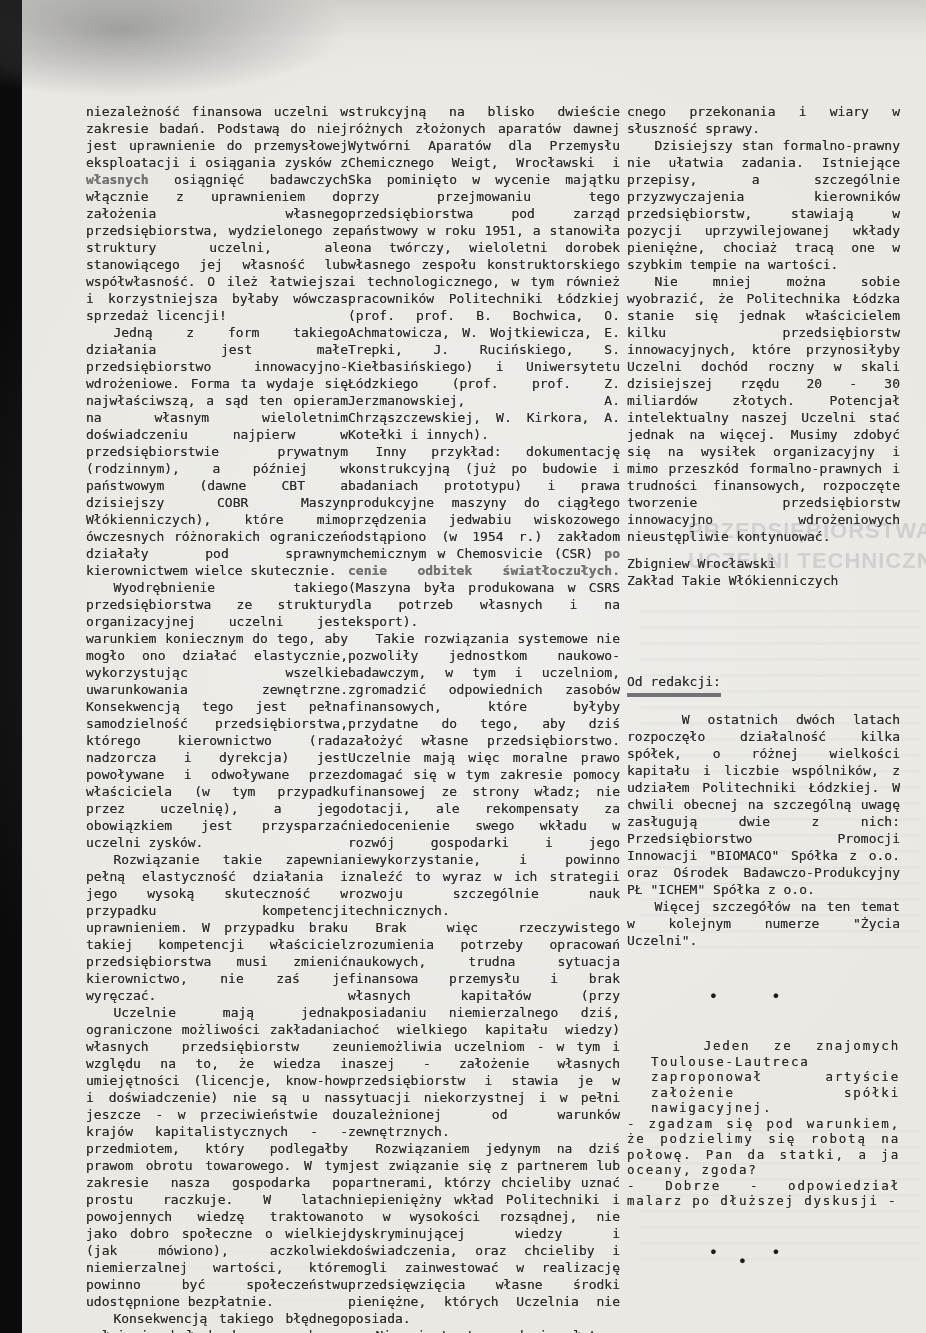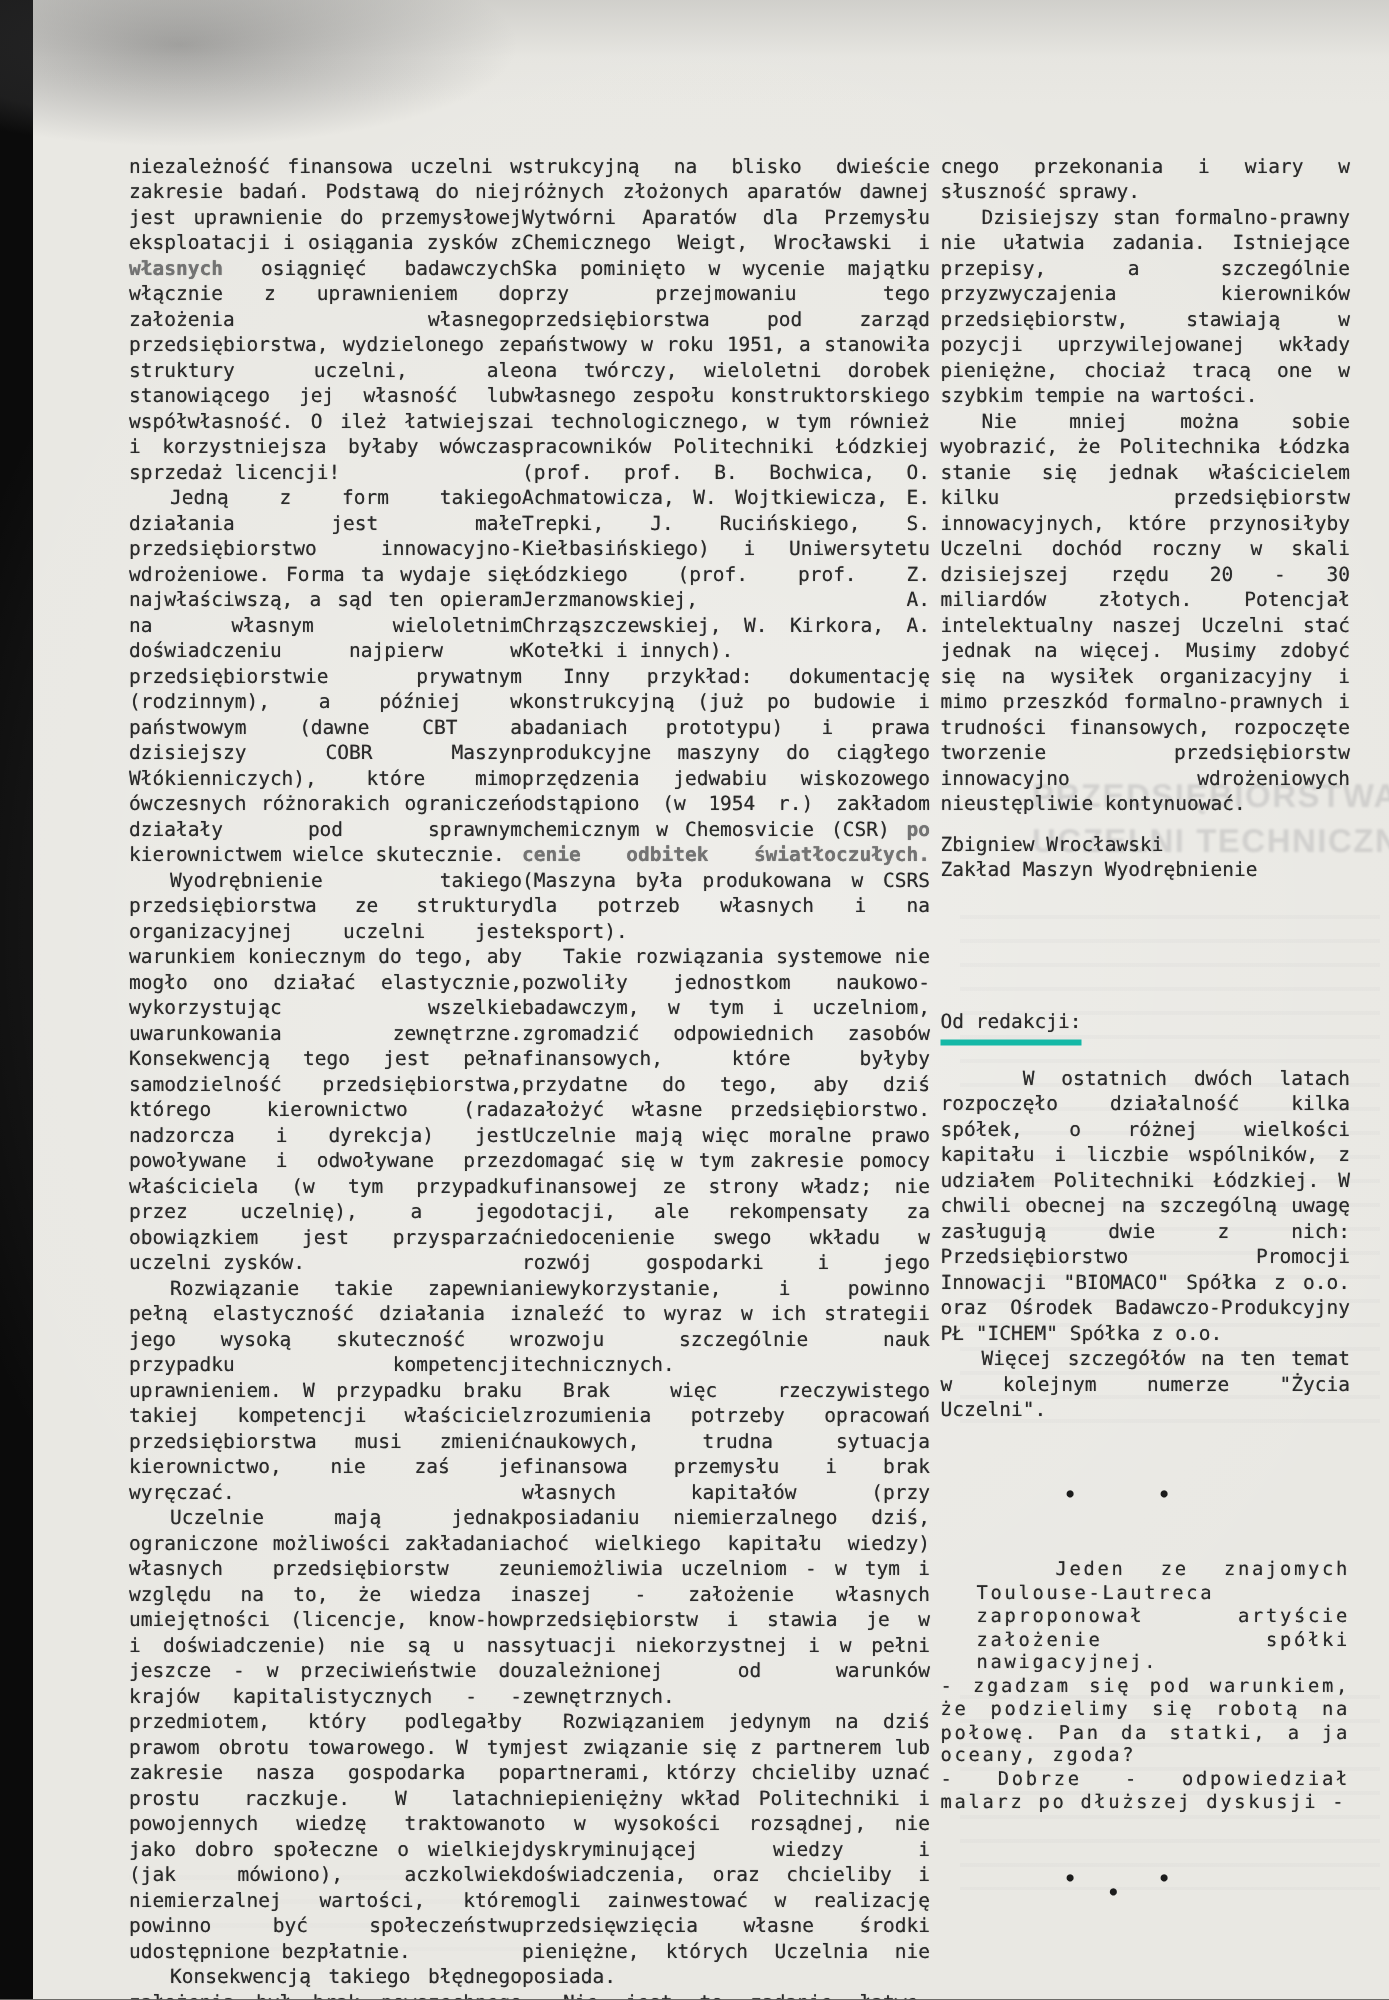--- a/index.html
+++ b/index.html
@@ -23,21 +23,21 @@
         color:#43434f;opacity:.15;filter:blur(.7px);white-space:nowrap;pointer-events:none;}
   
   .col{position:absolute;top:103px;font-size:13px;line-height:17px;
         text-align:justify;text-shadow:0 0 .5px rgba(20,20,20,.55);}
   .col p{margin:0;}
   .indent{text-indent:3.5ch;}
   .indent-lg{text-indent:7ch;}
   .b{font-weight:bold;color:#737373;}
   .sig{text-align:left;margin-top:10px;}
   .head{margin-top:0;}
-  .head span{display:inline-block;border-bottom:4px solid #14b8a6;padding-bottom:3px;}
+  .head span{display:inline-block;border-bottom:4px solid #737373;padding-bottom:3px;}
   .sep{white-space:pre;font-size:8px;line-height:9px;color:#1c1c1c;padding-left:84px;
        text-shadow:none;}
   .joke{font-size:12.5px;line-height:15.5px;letter-spacing:1.8px;}
 </style>
 </head>
 <body>
 
 <div class="page">
 
   <div class="black-edge"></div>
@@ -70,21 +70,21 @@
       <p class="indent "><span>Rozwiązaniem jedynym na dziś jest związanie się z partnerem lub partnerami, którzy chcieliby uznać niepieniężny wkład Politechniki i to w wysokości rozsądnej, nie dyskryminującej wiedzy i doświadczenia, oraz chcieliby i mogli zainwestować w realizację przedsięwzięcia własne środki pieniężne, których Uczelnia nie posiada.</span></p>
       <p class="indent "><span>Nie jest to zadanie łatwe, wymaga wytrwałości i konsekwencji w działaniu, oraz mo-</span></p>
     </section>
 
   <section class="col" style="left:627px;width:273px;">
       <p class=""><span>cnego przekonania i wiary w słuszność sprawy.</span></p>
       <p class="indent "><span>Dzisiejszy stan formalno-prawny nie ułatwia zadania. Istniejące przepisy, a szczególnie przyzwyczajenia kierowników przedsiębiorstw, stawiają w pozycji uprzywilejowanej wkłady pieniężne, chociaż tracą one w szybkim tempie na wartości.</span></p>
       <p class="indent "><span>Nie mniej można sobie wyobrazić, że Politechnika Łódzka stanie się jednak właścicielem kilku przedsiębiorstw innowacyjnych, które przynosiłyby Uczelni dochód roczny w skali dzisiejszej rzędu 20 - 30 miliardów złotych. Potencjał intelektualny naszej Uczelni stać jednak na więcej. Musimy zdobyć się na wysiłek organizacyjny i mimo przeszkód formalno-prawnych i trudności finansowych, rozpoczęte tworzenie przedsiębiorstw innowacyjno wdrożeniowych nieustępliwie kontynuować.</span></p>
       <div class="sig" style="margin-top: 10px;">
         <div>Zbigniew Wrocławski</div>
-        <div>Zakład Maszyn Wyodrębnienie</div>
+        <div>Zakład Takie Włókienniczych</div>
       </div>
       <div class="head" style="margin-top: 84px;"><span>Od redakcji:</span></div>
       <p class="indent-lg" style="margin-top: 14px;"><span>W ostatnich dwóch latach rozpoczęło działalność kilka spółek, o różnej wielkości kapitału i liczbie wspólników, z udziałem Politechniki Łódzkiej. W chwili obecnej na szczególną uwagę zasługują dwie z nich: Przedsiębiorstwo Promocji Innowacji "BIOMACO" Spółka z o.o. oraz Ośrodek Badawczo-Produkcyjny PŁ "ICHEM" Spółka z o.o.</span></p>
       <p class="indent "><span>Więcej szczegółów na ten temat w kolejnym numerze "Życia Uczelni".</span></p>
       <div class="sep" style="margin-top: 42px;"><div>●            ●</div></div>
       <p class="joke indent-lg" style="margin-top: 38px; margin-left: 24px;"><span>Jeden ze znajomych Toulouse-Lautreca zaproponował artyście założenie spółki nawigacyjnej.</span></p>
       <p class="joke"><span>- zgadzam się pod warunkiem, że podzielimy się robotą na połowę. Pan da statki, a ja oceany, zgoda?</span></p>
       <p class="joke"><span>- Dobrze - odpowiedział malarz po dłuższej dyskusji -</span></p>
       <div class="sep" style="margin-top: 38px;"><div>●            ●</div><div>      ●</div></div>
     </section>

